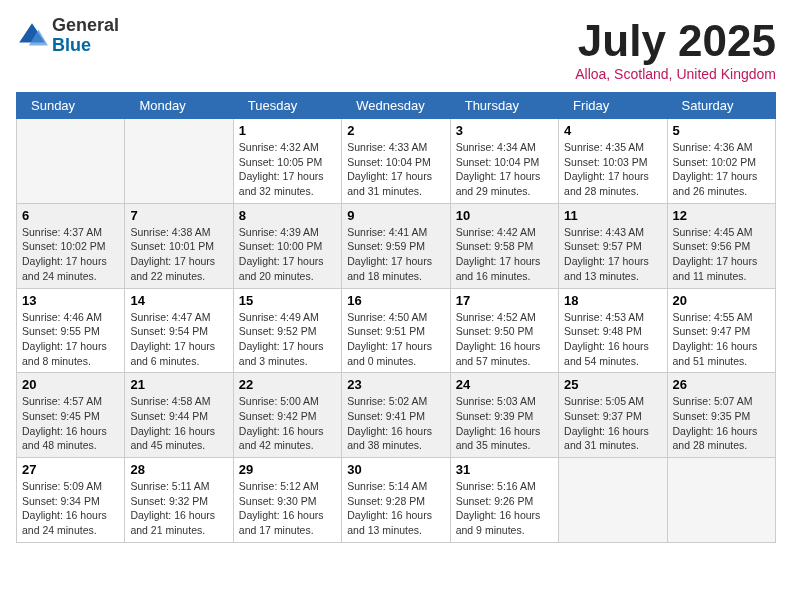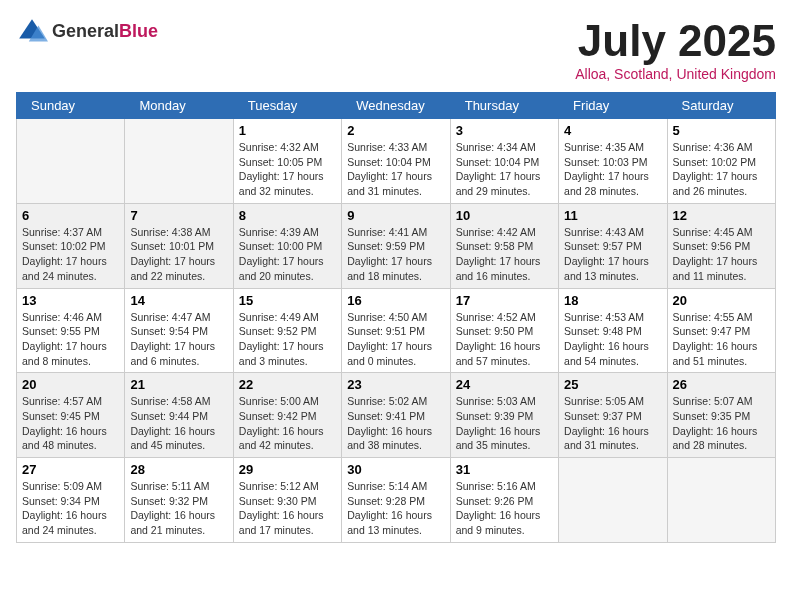--- a/index.html
+++ b/index.html
@@ -15,27 +15,27 @@
       justify-content: space-between;
       align-items: flex-start;
       margin-bottom: 10px;
     }
     .logo {
       display: flex;
       align-items: center;
     }
     .logo-text {
       display: flex;
-      flex-direction: row;
+      flex-direction: column;
       font-size: 18px;
       font-weight: bold;
       line-height: 1.1;
     }
     .logo-general { color: #333; }
-    .logo-blue { color: #be185d; }
+    .logo-blue { color: #0369a1; }
     .logo-icon {
       width: 32px;
       height: 32px;
       margin-right: 4px;
     }
     .title-section {
       text-align: right;
     }
     .month-title {
       font-size: 44px;

